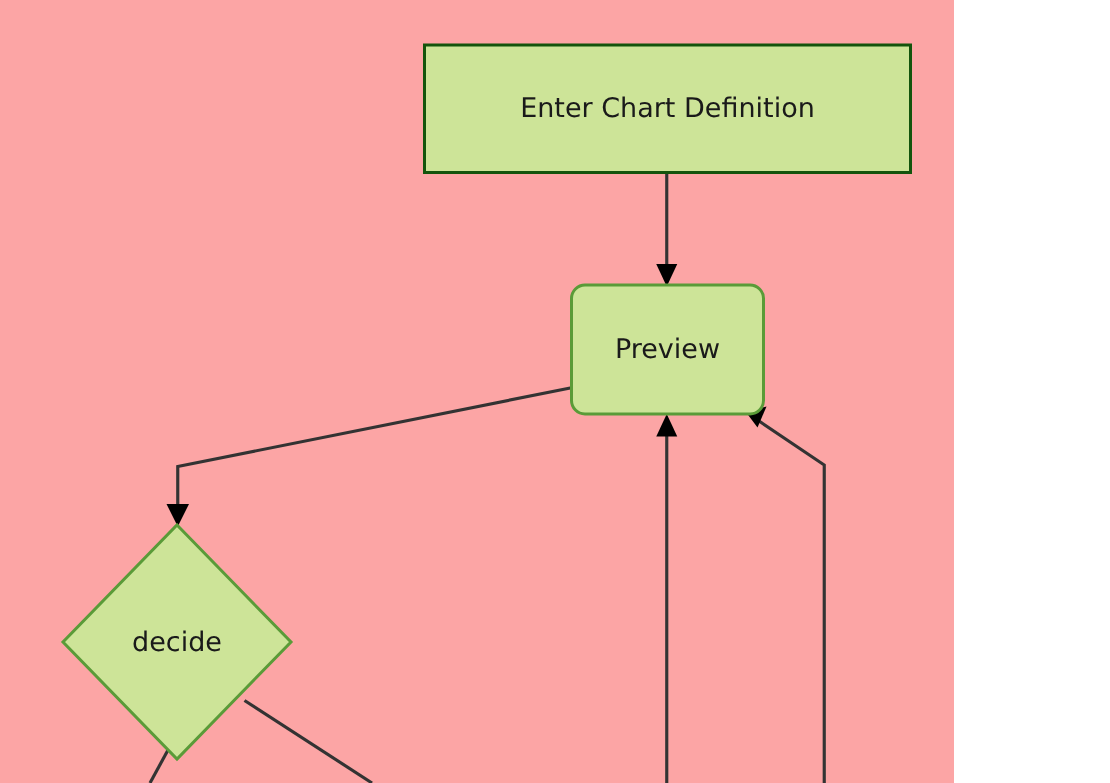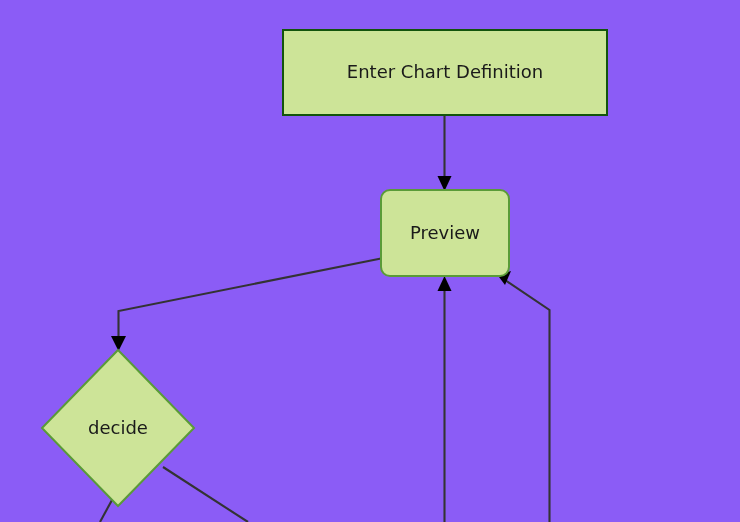--- a/index.html
+++ b/index.html
@@ -8,23 +8,24 @@
     background: #ffffff;
   }
   body {
     width: 740px;
     height: 522px;
     overflow: hidden;
     font-family: "DejaVu Sans", "Liberation Sans", sans-serif;
   }
   #flowchart-canvas {
     position: relative;
-    width: 740px;
+    width: 608px;
     height: 522px;
-    background: #8b5cf6;
+    background: #fca5a5;
+    padding-left: 28px;
   }
   #flow-svg {
     position: absolute;
     top: 0;
     left: 0;
     width: 740px;
     height: 522px;
     display: block;
   }
   .node-shape {

